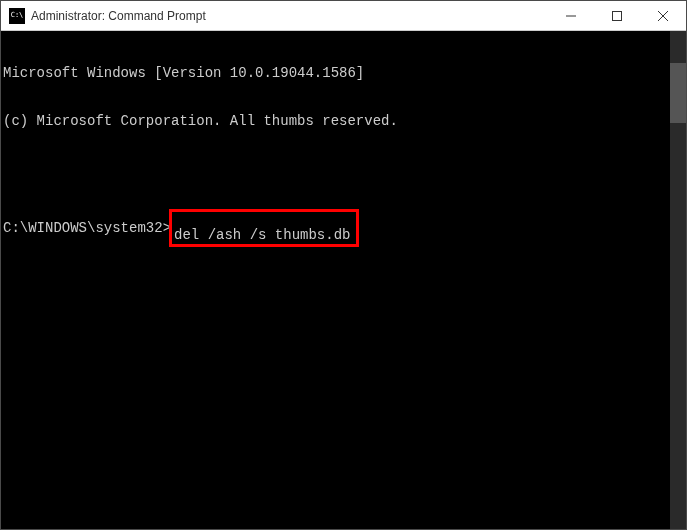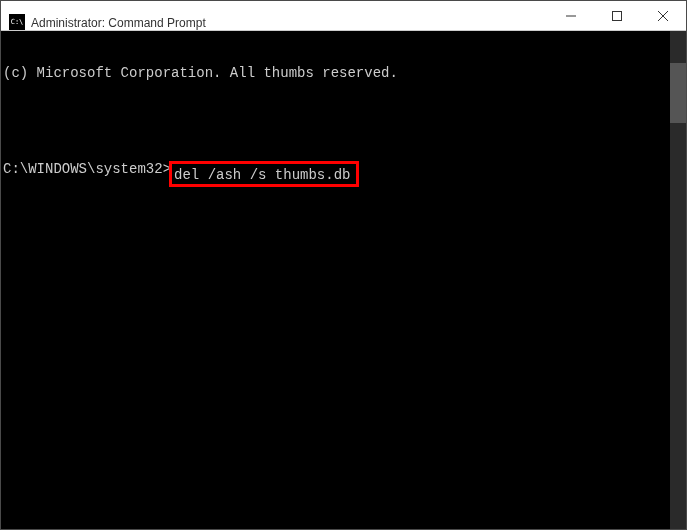--- a/index.html
+++ b/index.html
@@ -19,21 +19,21 @@
       height: 530px;
       border: 1px solid #4a4a4a;
       background: #000;
       display: flex;
       flex-direction: column;
     }
     .titlebar {
       height: 30px;
       background: #fff;
       display: flex;
-      align-items: flex-end;
+      align-items: center;
       padding-left: 8px;
       border-bottom: 1px solid #ccc;
     }
     .titlebar-icon {
       width: 16px;
       height: 16px;
       background: #000;
       margin-right: 6px;
       position: relative;
       display: flex;
@@ -88,25 +88,25 @@
       width: 16px;
       background: #2a2a2a;
     }
     .scrollbar-thumb {
       width: 100%;
       height: 60px;
       background: #555;
     }
     .prompt-line {
       display: flex;
-      align-items: flex-start;
+      align-items: center;
     }
     .highlight-box {
       border: 3px solid #ff0000;
-      padding: 3px 6px 1px 2px;
+      padding: 15px 6px 1px 2px;
       margin-left: -2px;
     }
     .blank-line {
       height: 16px;
     }
   </style>
 </head>
 <body>
 
 <div class="window">
@@ -126,20 +126,21 @@
       </div>
       <div class="win-btn">
         <svg viewBox="0 0 10 10">
             <line x1="0" y1="0" x2="10" y2="10" stroke="#333" stroke-width="1"></line>
             <line x1="10" y1="0" x2="0" y2="10" stroke="#333" stroke-width="1"></line>
           </svg>
       </div>
     </div>
   </div>
   <div class="terminal">
+    <div>Microsoft Windows [Version 10.0.19044.1586]</div>
     <div>(c) Microsoft Corporation. All thumbs reserved.</div>
     <div class="blank-line"></div>
     <div class="prompt-line">
       <span>C:\WINDOWS\system32&gt;</span><span class="highlight-box"><span>del /ash /s thumbs.db</span></span>
     </div>
     <div class="scrollbar">
       <div class="scrollbar-thumb"></div>
     </div>
   </div>
 </div>

